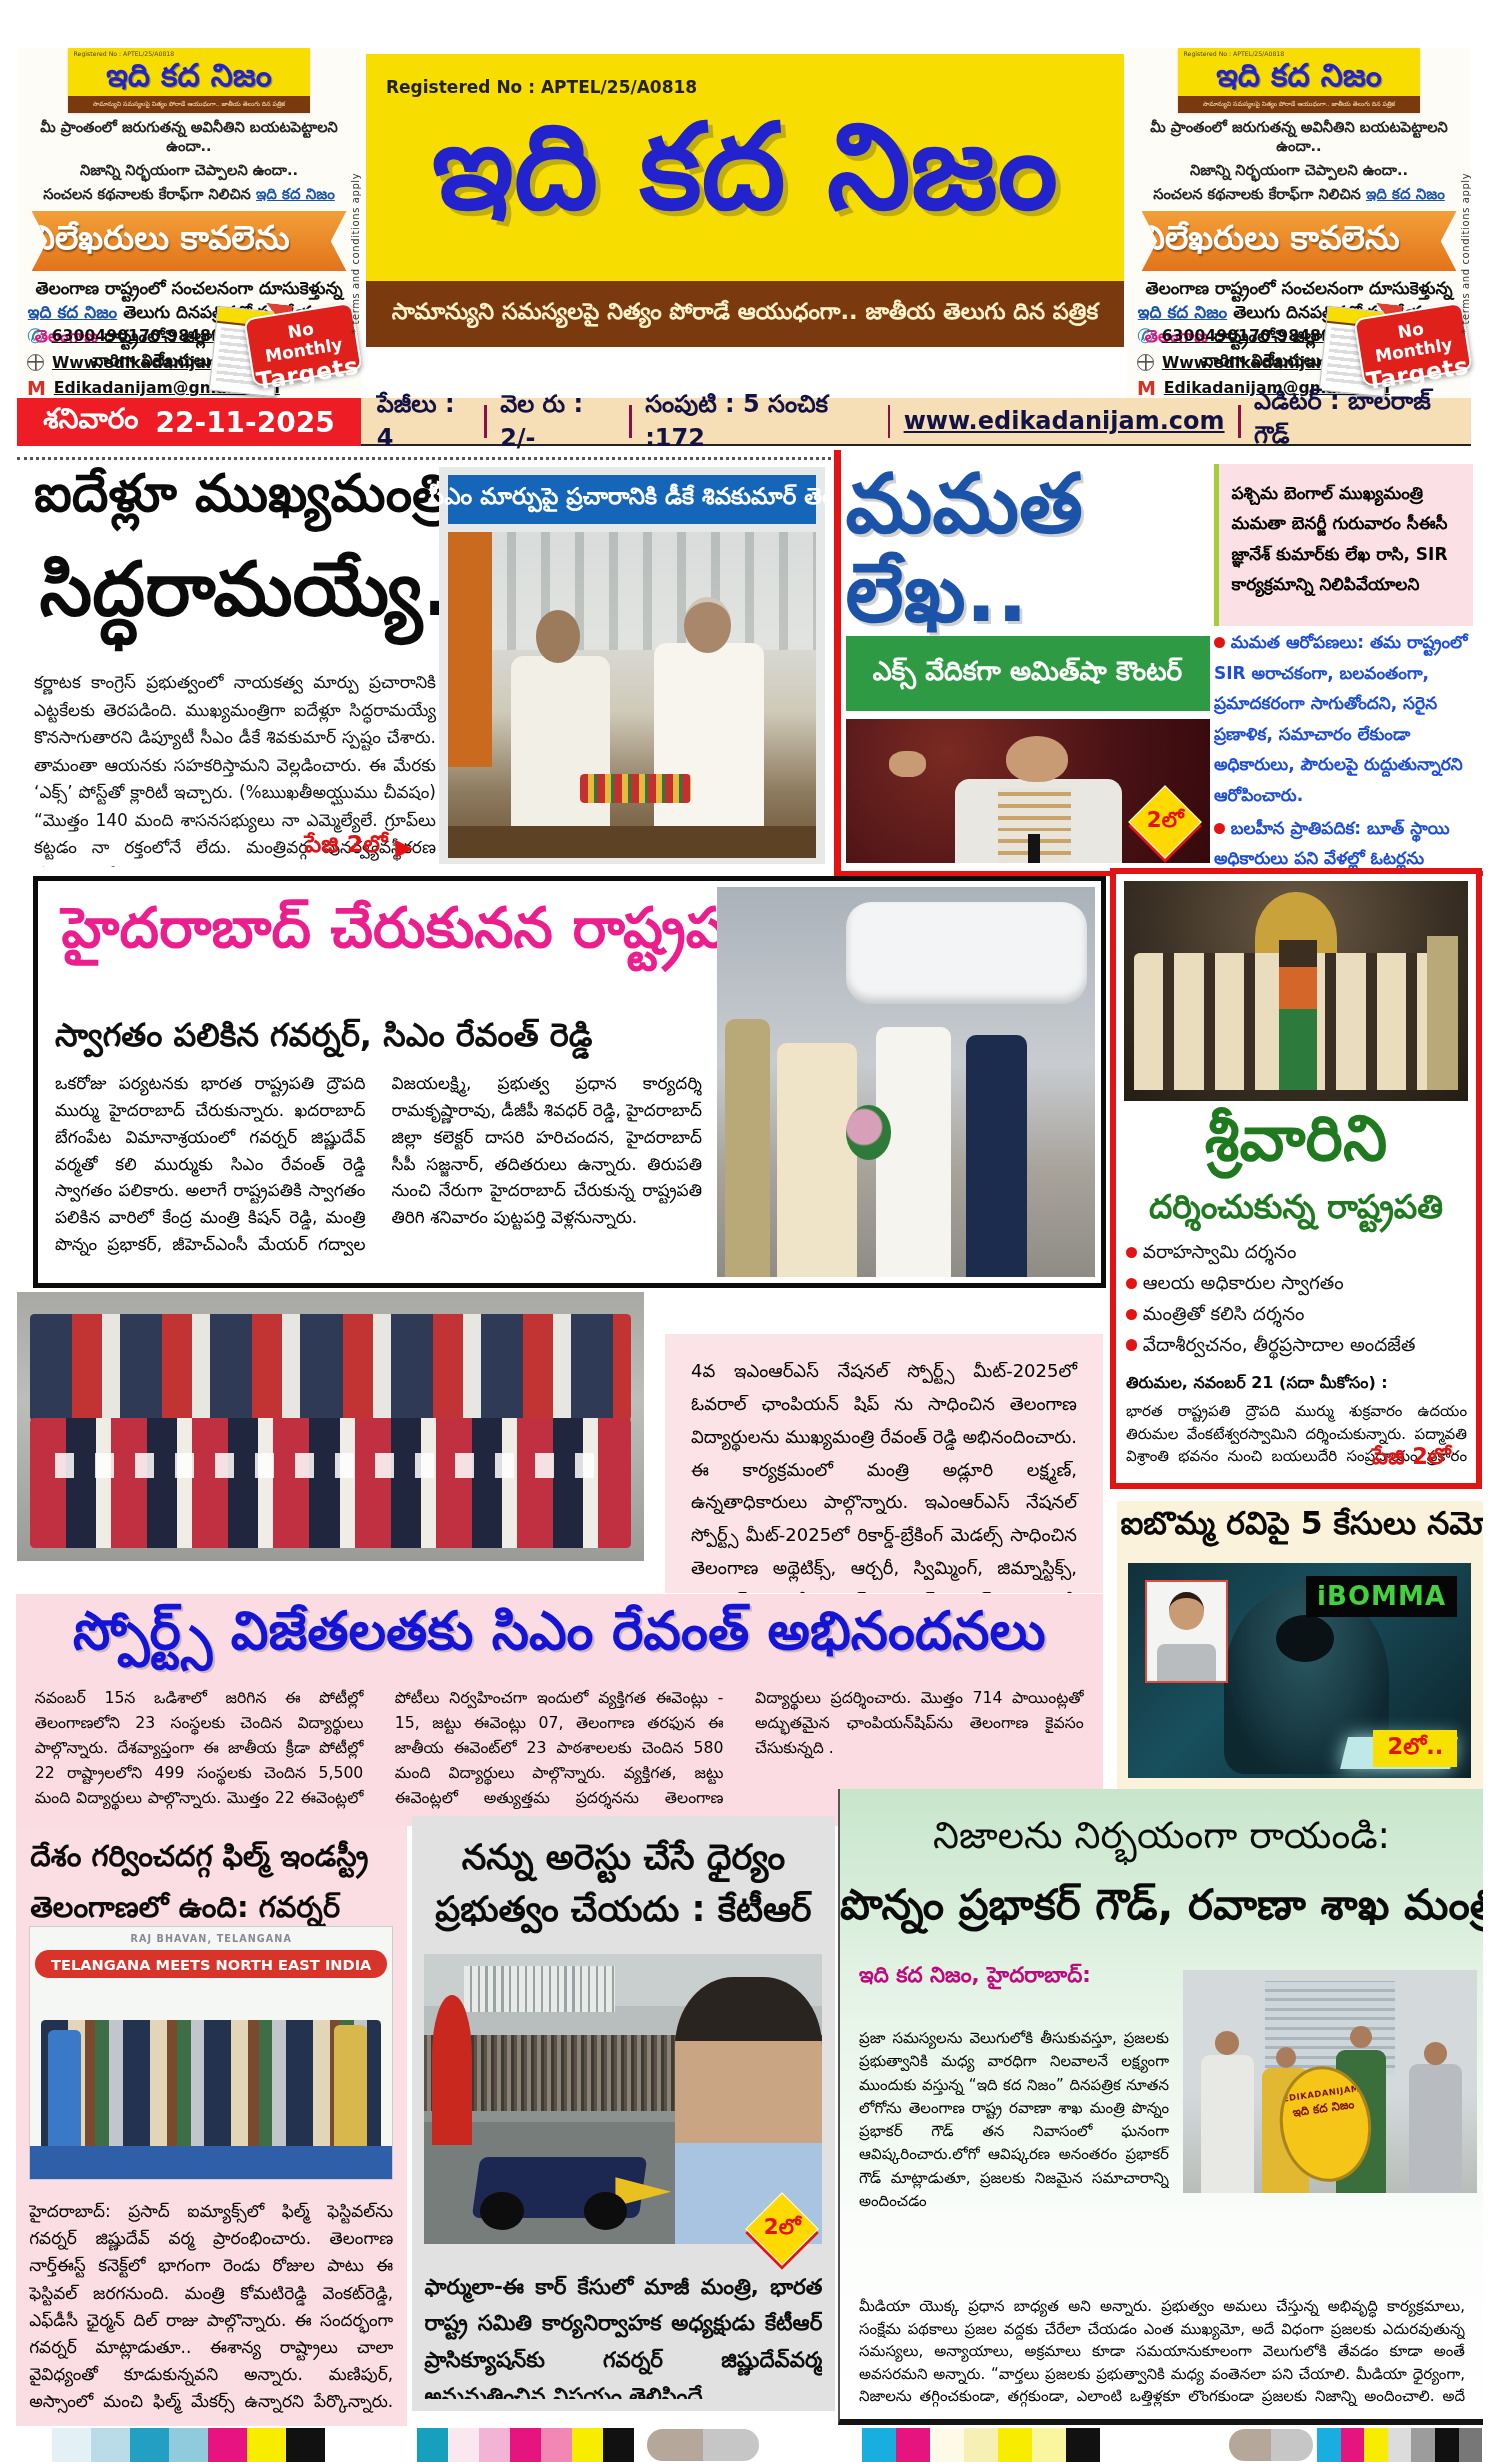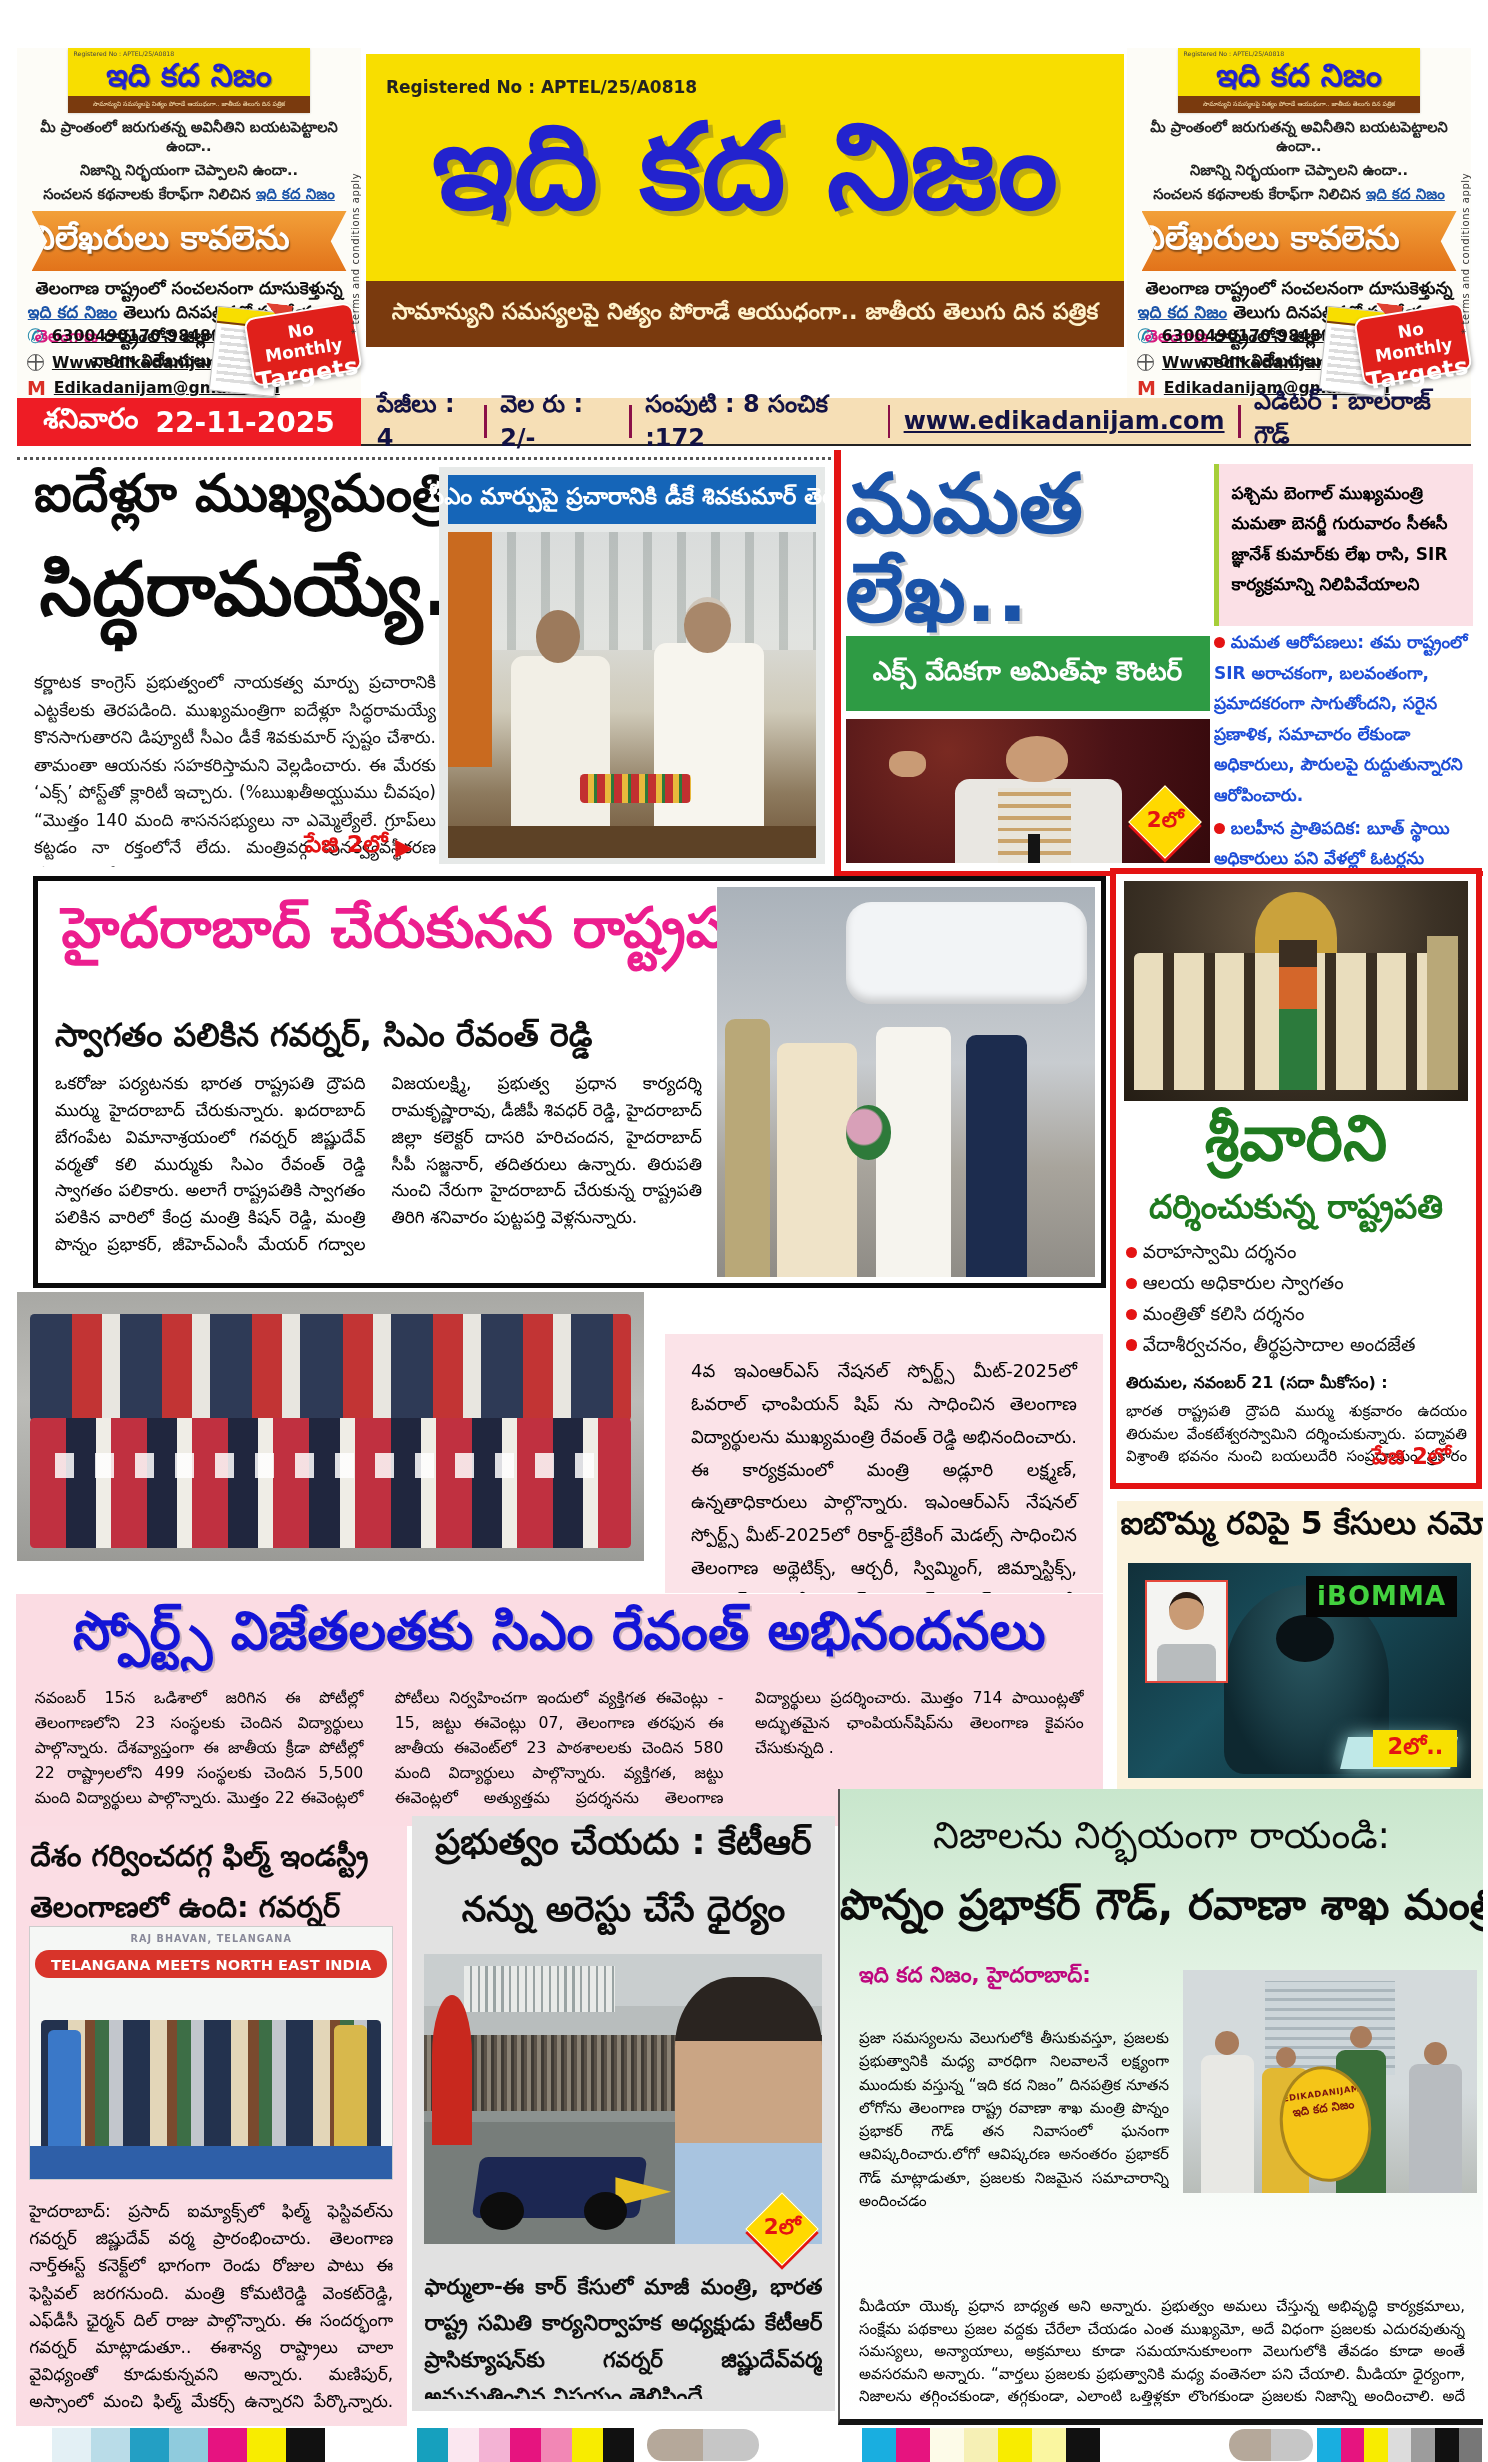--- a/index.html
+++ b/index.html
@@ -313,21 +313,21 @@
 
   <div class="date-red">
     <span>శనివారం</span>
     <span>22-11-2025</span>
   </div>
   <div class="date-cream">
     <span>పేజీలు : 4</span>
     <span class="sep"></span>
     <span>వెల రు : 2/-</span>
     <span class="sep"></span>
-    <span>సంపుటి : 8 సంచిక :172</span>
+    <span>సంపుటి : 5 సంచిక :172</span>
     <span class="sep"></span>
     <span class="date-site">www.edikadanijam.com</span>
     <span class="sep"></span>
     <span>ఎడిటర్ : బాలరాజ్ గౌడ్</span>
   </div>
   <div class="dotline"></div>
 
   <div class="art1" style="position:absolute">
     <div class="a1-h1">ఐదేళ్లూ ముఖ్యమంత్రిగా</div>
     <div class="a1-h2">సిద్ధరామయ్యే..</div>
@@ -440,22 +440,22 @@
       <div class="blp-pill">TELANGANA MEETS NORTH EAST INDIA</div>
       <div class="blp-crowd"></div>
       <div class="blp-s1"></div>
       <div class="blp-s2"></div>
       <div class="blp-floor"></div>
     </div>
     <div class="bl-body">హైదరాబాద్: ప్రసాద్ ఐమ్యాక్స్‌లో ఫిల్మ్ ఫెస్టివల్‌ను గవర్నర్ జిష్ణుదేవ్ వర్మ ప్రారంభించారు. తెలంగాణ నార్త్ఈస్ట్ కనెక్ట్‌లో భాగంగా రెండు రోజుల పాటు ఈ ఫెస్టివల్ జరగనుంది. మంత్రి కోమటిరెడ్డి వెంకట్‌రెడ్డి, ఎఫ్‌డీసీ ఛైర్మన్ దిల్ రాజు పాల్గొన్నారు. ఈ సందర్భంగా గవర్నర్ మాట్లాడుతూ.. ఈశాన్య రాష్ట్రాలు చాలా వైవిధ్యంతో కూడుకున్నవని అన్నారు. మణిపుర్, అస్సాంలో మంచి ఫిల్మ్ మేకర్స్ ఉన్నారని పేర్కొన్నారు. దేశం గర్వించదగ్గ ఇండస్ట్రీ తెలంగాణలో ఉందని కొనియాడారు.</div>
   </div>
 
   <div class="bm">
+    <div class="bm-h bm-h1">నన్ను అరెస్టు చేసే ధైర్యం</div>
     <div class="bm-h">ప్రభుత్వం చేయదు : కేటీఆర్</div>
-    <div class="bm-h bm-h1">నన్ను అరెస్టు చేసే ధైర్యం</div>
     <div class="bm-photo">
       <div class="f1-bldg"></div>
       <div class="f1-crowd"></div>
       <div class="f1-arch"></div>
       <div class="f1-car"></div>
       <div class="f1-nose"></div>
       <div class="f1-w1"></div>
       <div class="f1-w2"></div>
       <div class="ktr-face"></div>
     </div>

